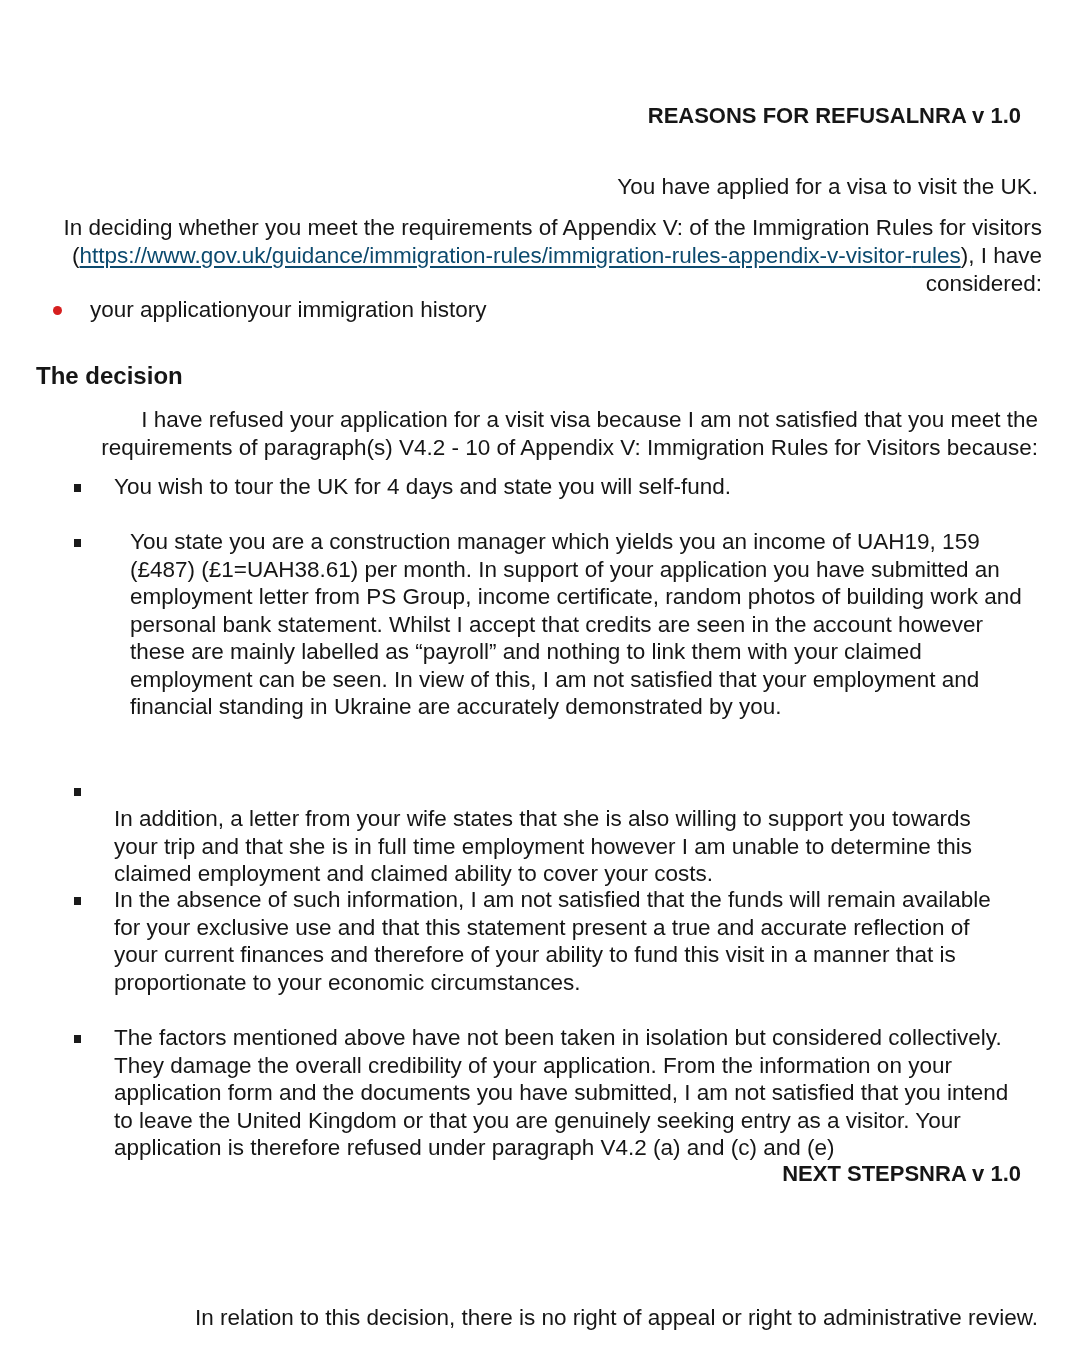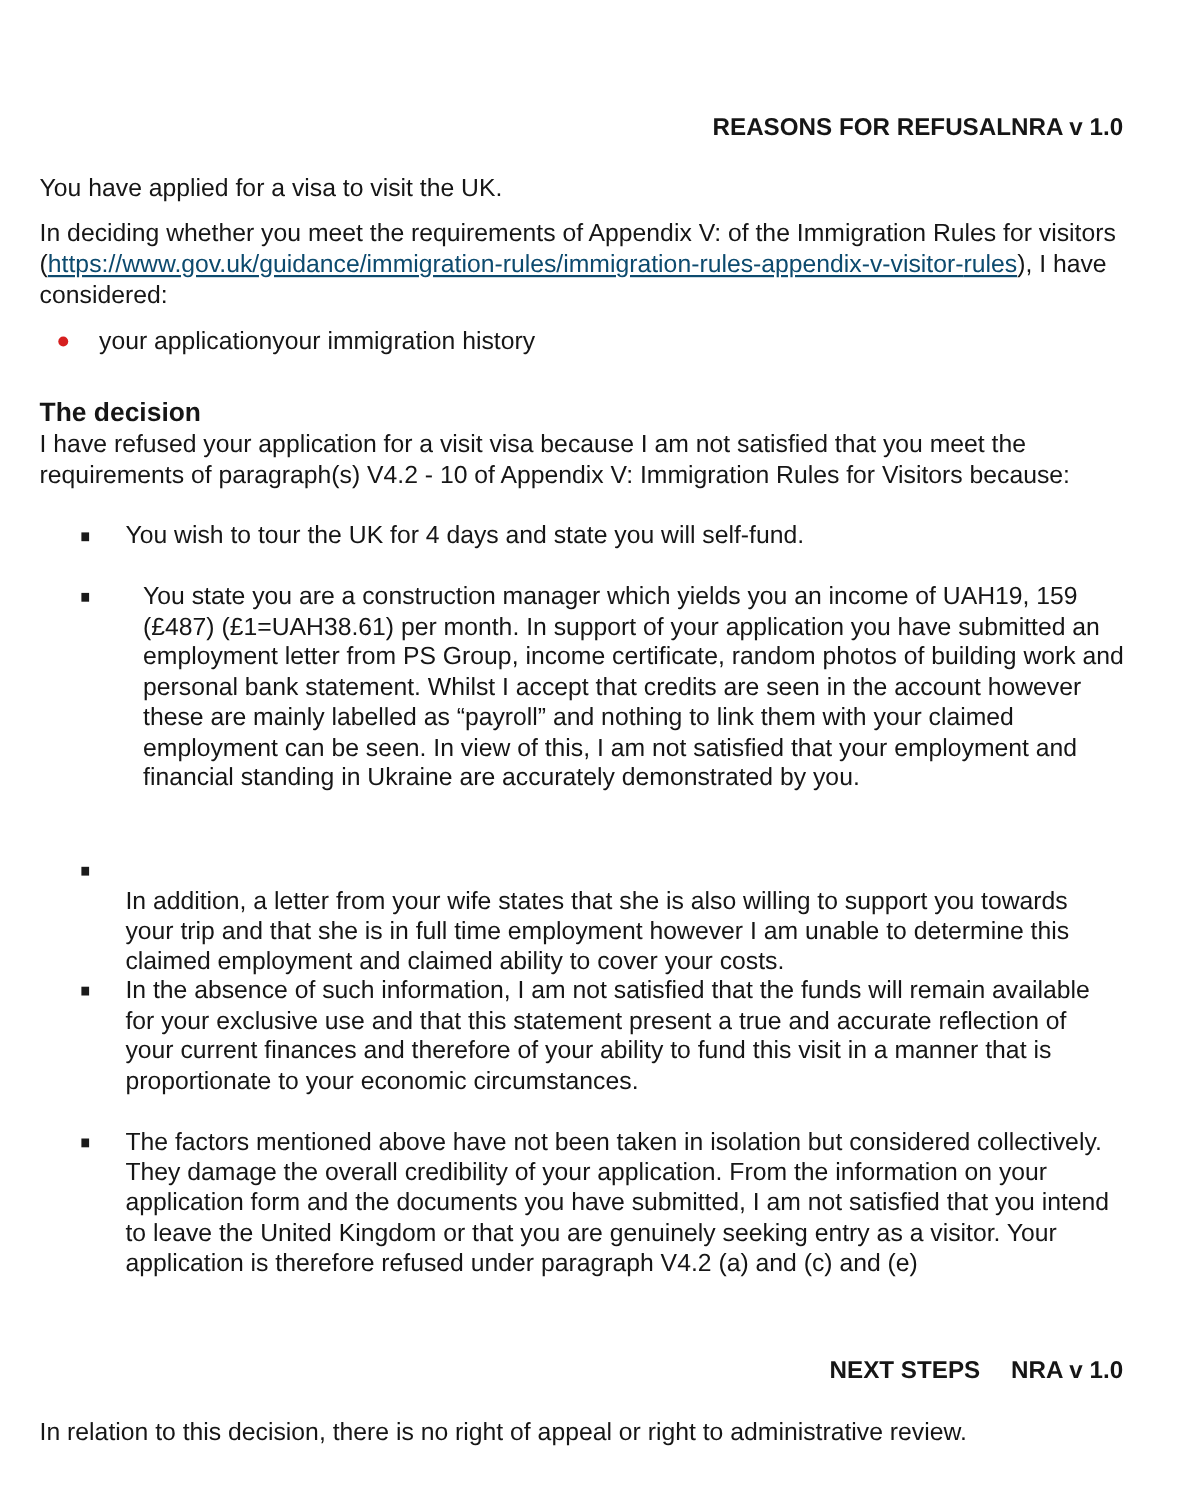--- a/index.html
+++ b/index.html
@@ -31,21 +31,22 @@
       font-weight: bold;
       font-size: 22px;
       line-height: 28px;
     }
     .p {
       position: absolute;
       left: 0;
       width: 986px;
       font-size: 22.5px;
       line-height: 28px;
-      margin: 0;
+      margin: 16px;
+      text-align: right;
     }
     .link {
       color: #0c4a6e;
       text-decoration: underline;
       text-underline-offset: 3px;
     }
     .dot-list {
       position: absolute;
       left: 16px;
       top: 296px;
@@ -140,19 +141,19 @@
     <div class="reason" style="top:886px;">
       <span class="square-bullet"></span>
       <span class="reason-text" style="width:895px;">In the absence of such information, I am not satisfied that the funds will remain available for your exclusive use and that this statement present a true and accurate reflection of your current finances and therefore of your ability to fund this visit in a manner that is proportionate to your economic circumstances.</span>
     </div>
     <div class="reason" style="top:1024px;">
       <span class="square-bullet"></span>
       <span class="reason-text" style="width:912px;">The factors mentioned above have not been taken in isolation but considered collectively. They damage the overall credibility of your application. From the information on your application form and the documents you have submitted, I am not satisfied that you intend to leave the United Kingdom or that you are genuinely seeking entry as a visitor. Your application is therefore refused under paragraph V4.2 (a) and (c) and (e)</span>
     </div>
   </div>
 
-  <div class="section-header" style="top:1232px;gap:28px;">
+  <div class="section-header" style="top:1160px;">
     <span>NEXT STEPS</span>
     <span style="margin-right:1px;">NRA v 1.0</span>
   </div>
   <p class="p" style="top:1288px;">In relation to this decision, there is no right of appeal or right to administrative review.</p>
 
 </div>
 
 </body></html>

